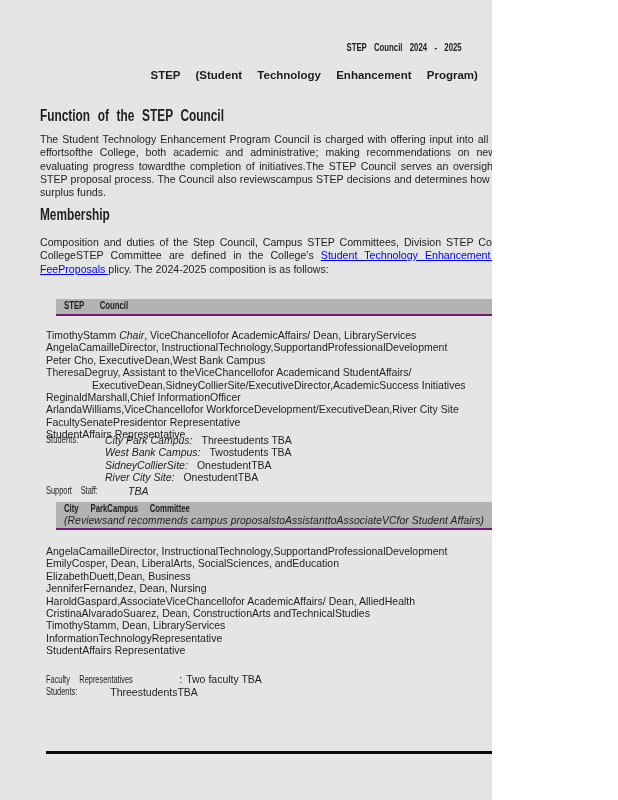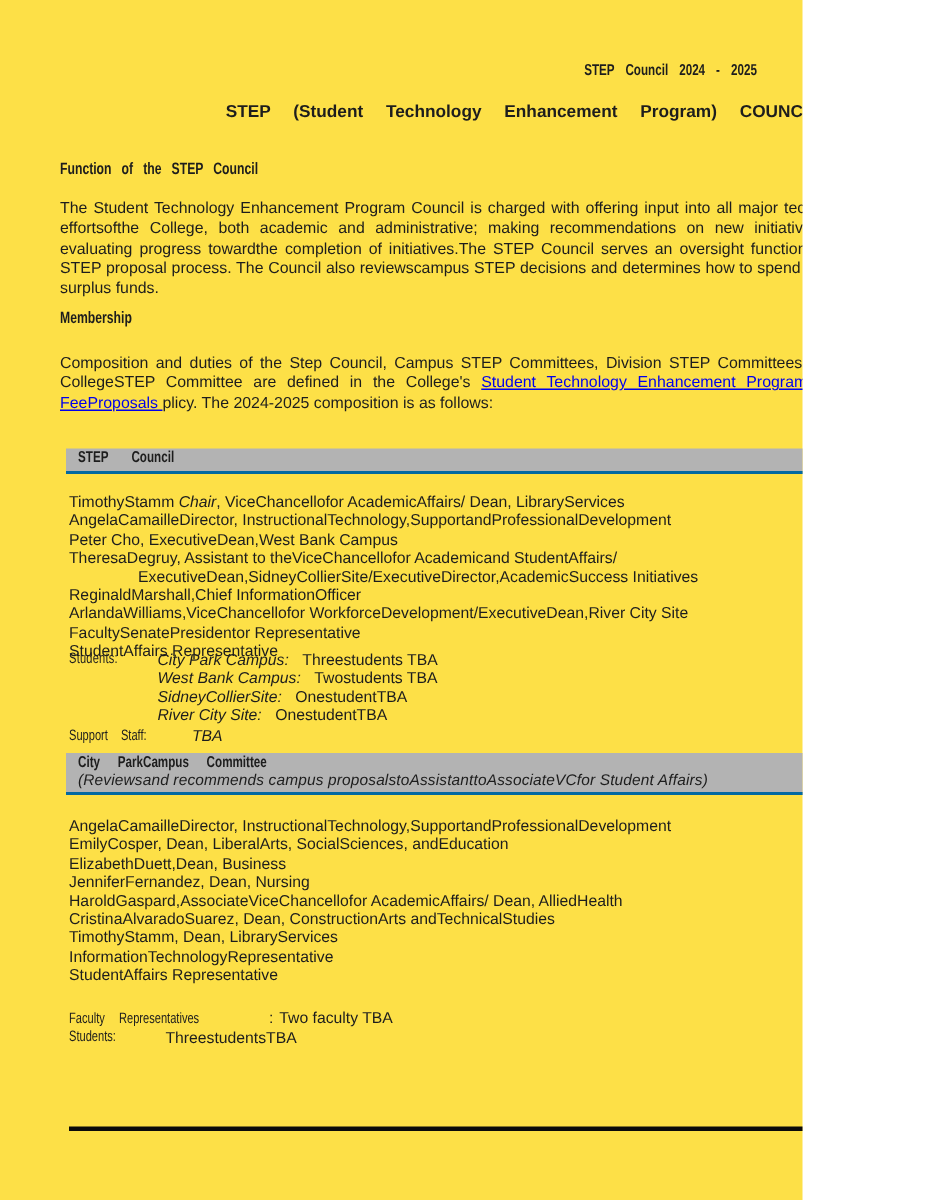--- a/index.html
+++ b/index.html
@@ -1,46 +1,46 @@
 <!DOCTYPE html>
 <html><head>
 <meta charset="utf-8">
 <style>
   html,body { margin:0; padding:0; background:#ffffff; }
   .page {
-    position:relative; width:535px; height:800px; background:#fde047;
+    position:relative; width:492px; height:800px; background:#e5e5e5;
     font-family:"Liberation Sans", sans-serif; color:#1d1d1d; overflow:hidden;
   }
   .abs { position:absolute; }
   
   .nw { display:inline-block; transform:scaleX(0.74); transform-origin:0 50%; white-space:nowrap; }
   .nw-r { display:inline-block; transform:scaleX(0.74); transform-origin:100% 50%; white-space:nowrap; }
   .b { font-weight:bold; }
   .i { font-style:italic; }
 
   .header-right { top:41px; right:30px; font-size:10.5px; }
   .header-right .nw-r { word-spacing:7px; }
 
   .doc-title {
     top:69px; left:0; width:618px; box-sizing:border-box; padding-left:78px;
     text-align:center; font-weight:bold; font-size:11.5px; word-spacing:12px; white-space:nowrap;
   }
 
-  .h-cond { font-size:11px; }
+  .h-cond { font-size:16px; }
   .h-cond .nw { word-spacing:6px; }
   .h-function { top:107px; left:40px; }
   .h-membership { top:206px; left:40px; }
 
   .body-par { font-size:10.6px; line-height:13.3px; text-align:justify; }
   .par-function { top:133px; left:40px; width:534px; }
   .par-membership { top:236px; left:40px; width:540px; }
   .policy-link { text-decoration:underline; cursor:pointer; }
 
   .banner {
-    left:44px; width:534px; background:#b3b3b3; border-bottom:2px solid #0369a1;
+    left:56px; width:534px; background:#b3b3b3; border-bottom:2px solid #701a75;
     padding-left:8px; font-size:10.5px;
   }
   .banner-1 { top:299px; height:15px; }
   .banner-1 .nw { word-spacing:18px; }
   .banner-2 { top:502px; height:26px; }
   .banner-2 .line1 { line-height:13px; }
   .banner-2 .line1 .nw { word-spacing:13px; }
   .banner-2 .line2 { font-size:10.3px; line-height:12.5px; letter-spacing:0.1px; }
 
   .mlist { left:46px; width:545px; font-size:10.5px; line-height:12.4px; white-space:nowrap; }

